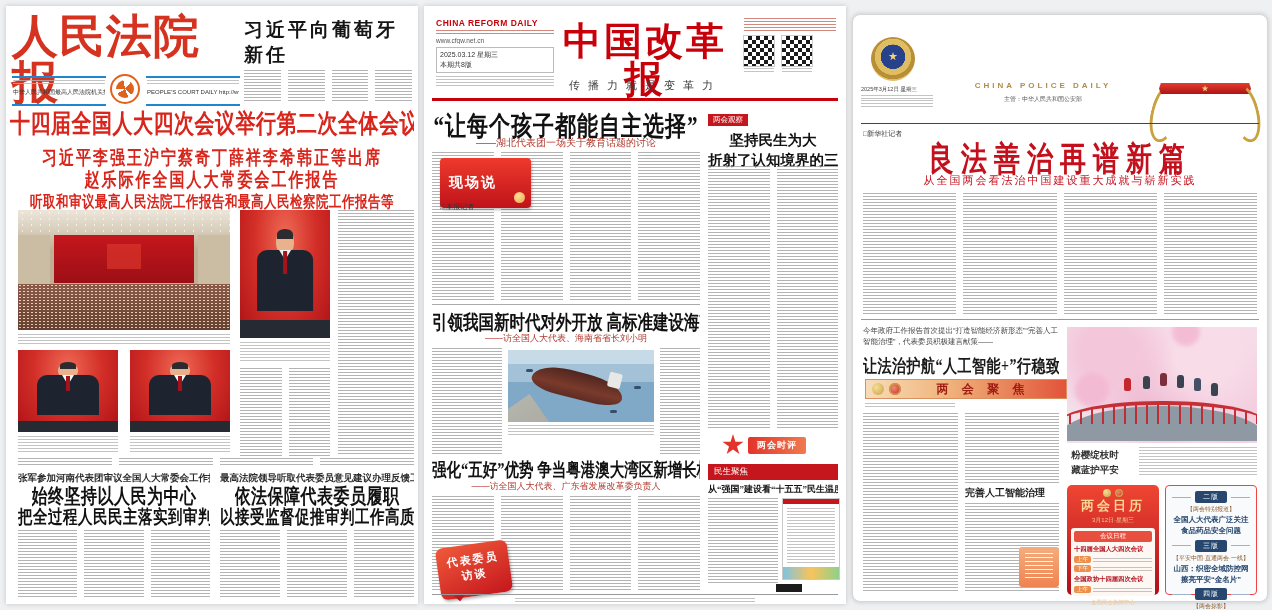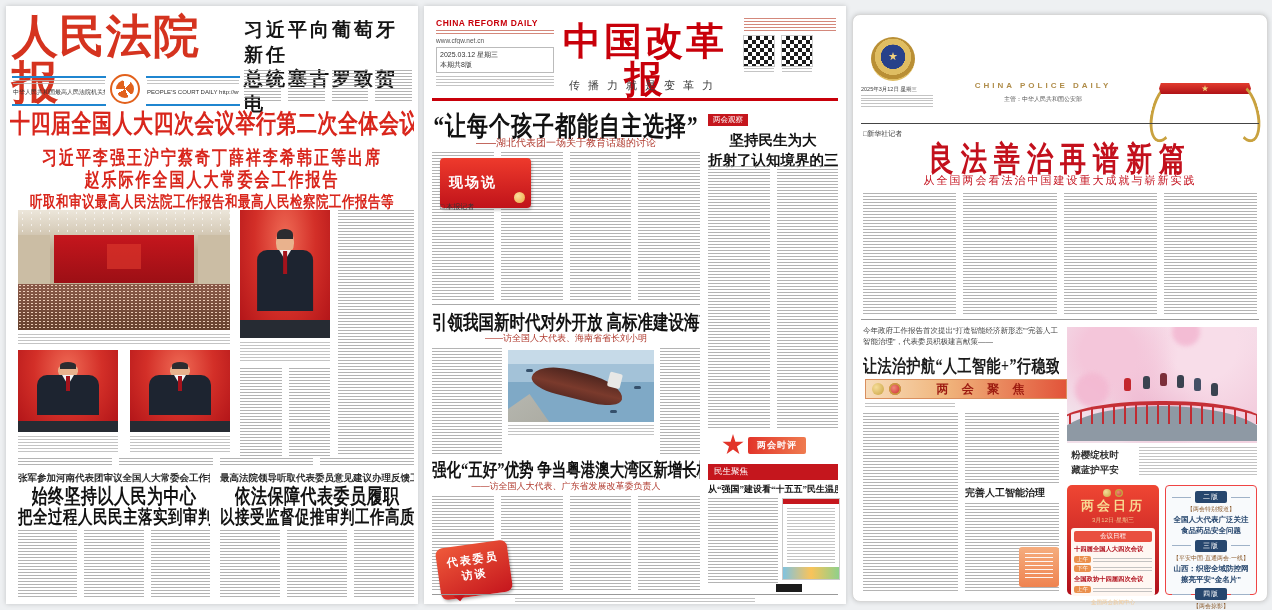--- a/index.html
+++ b/index.html
@@ -149,21 +149,20 @@
 </head>
 <body>
 
 <div class="stage">
 
   <div class="paper" style="left:6px;top:6px;width:412px;height:598px;">
     <div class="abs serif p1-title" style="left:6px;top:8px;width:226px;">人民法院报</div>
 
     <div class="abs serif p1-brief" style="left:238px;top:12px;width:168px;">
       <div>习近平向葡萄牙新任</div>
-      <div>总统塞古罗致贺电</div>
     </div>
     <div class="abs fcols" style="left:238px;top:64px;width:168px;height:32px;">
         <div class="ft fcol"></div>
         <div class="ft fcol"></div>
         <div class="ft fcol"></div>
         <div class="ft fcol"></div>
       </div>
 
     <div class="abs mastbox" style="left:6px;top:70px;width:92px;height:22px;">
       <div class="ft-l" style="height:6px;margin-bottom:2px;"></div>

